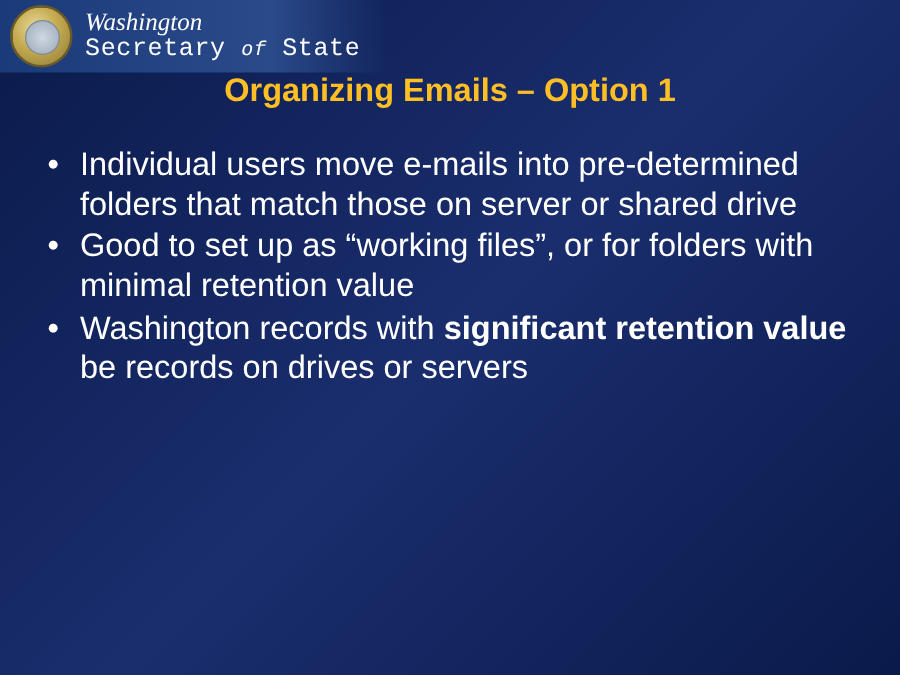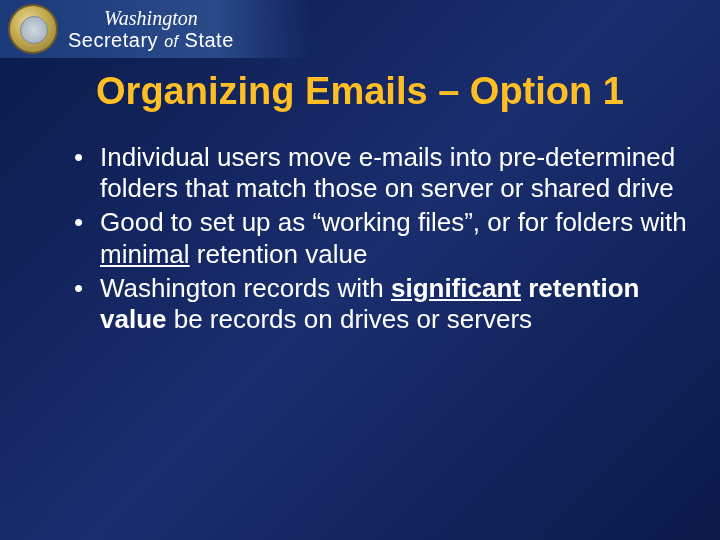--- a/index.html
+++ b/index.html
@@ -39,70 +39,67 @@
     background: radial-gradient(circle, #d0d8e0 0%, #9aa8b8 100%);
     border-radius: 50%;
     border: 1px solid #7a8a9a;
   }
   .header-text {
     margin-left: 10px;
     color: #fff;
     display: flex;
     flex-direction: column;
     line-height: 1;
-    align-items: center;
   }
   .header-script {
     font-family: "Brush Script MT", cursive;
     font-style: italic;
     font-size: 20px;
     margin-bottom: 2px;
   }
   .header-serif {
-    font-family: Liberation Sans, sans-serif;
+    font-family: Liberation Mono, monospace;
     font-size: 20px;
     letter-spacing: 0.5px;
   }
   .header-serif .of {
     font-style: italic;
     font-size: 16px;
   }
   .title {
     color: #ffbf24;
     font-weight: bold;
     text-align: center;
-    font-size: 38px;
+    font-size: 26px;
     line-height: 1.15;
-    margin-top: 12px;
     padding: 0 40px;
   }
   .content {
     padding: 28px 30px 0 30px;
-    margin-left: 36px;
   }
   ul {
     list-style: none;
   }
   li {
     color: #ffffff;
     font-size: 26px;
     line-height: 1.22;
     padding-left: 34px;
     position: relative;
     margin-bottom: 2px;
   }
   li::before {
     content: "•";
     position: absolute;
     left: 8px;
     top: 0;
     color: #ffffff;
     font-size: 26px;
   }
-  .u { text-decoration: underline; }
+  .u { }
   .b { font-weight: bold; text-align: center; }
 </style>
 </head>
 <body>
 
 <div class="header-bar">
   <div class="seal"></div>
   <div class="header-text">
     <span class="header-script">Washington</span>
     <span class="header-serif">Secretary <span class="of">of</span> State</span>

